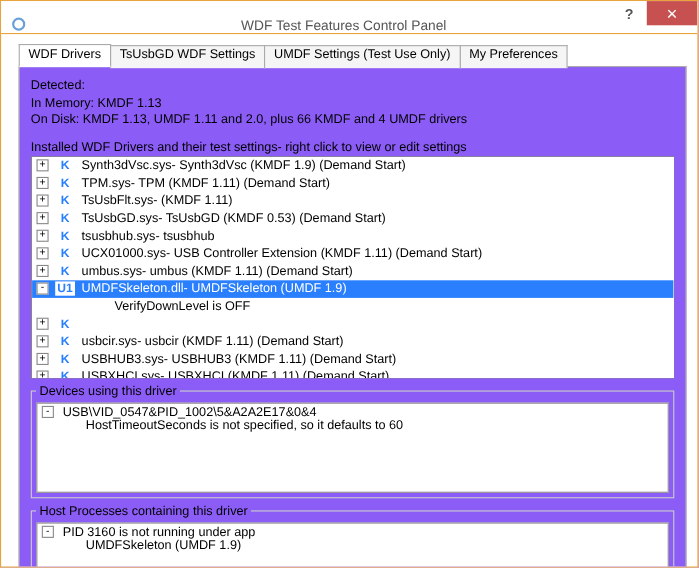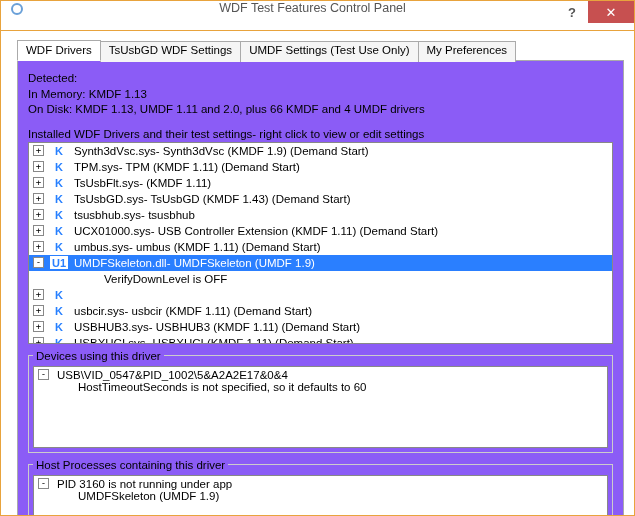--- a/index.html
+++ b/index.html
@@ -11,21 +11,21 @@
     width: 635px;
     height: 516px;
     overflow: hidden;
     border: 1px solid #e8a33d;
   }
   .titlebar {
     height: 30px;
     background: linear-gradient(#fff,#fff);
     border-bottom: 1px solid #e8a33d;
     display: flex;
-    align-items: flex-start;
+    align-items: flex-end;
     position: relative;
   }
   .titlebar .icon {
     width: 16px; height: 16px; margin: 0 6px 0 8px;
     display:inline-flex;align-items:center;justify-content:center;
     font-size:11px;color:#555;
   }
   .titlebar .title {
     flex:1; text-align:center; font-size:12.5px; color:#555;
     padding-right:40px;
@@ -147,21 +147,21 @@
           <span class="row-text">TPM.sys- TPM (KMDF 1.11) (Demand Start)</span>
         </div>
         <div class="tree-row">
           <span class="expander">+</span>
           <span class="badge">K</span>
           <span class="row-text">TsUsbFlt.sys-  (KMDF 1.11)</span>
         </div>
         <div class="tree-row">
           <span class="expander">+</span>
           <span class="badge">K</span>
-          <span class="row-text">TsUsbGD.sys- TsUsbGD (KMDF 1.43) (Demand Start)</span>
+          <span class="row-text">TsUsbGD.sys- TsUsbGD (KMDF 0.53) (Demand Start)</span>
         </div>
         <div class="tree-row">
           <span class="expander">+</span>
           <span class="badge">K</span>
           <span class="row-text">tsusbhub.sys- tsusbhub</span>
         </div>
         <div class="tree-row">
           <span class="expander">+</span>
           <span class="badge">K</span>
           <span class="row-text">UCX01000.sys- USB Controller Extension (KMDF 1.11) (Demand Start)</span>

